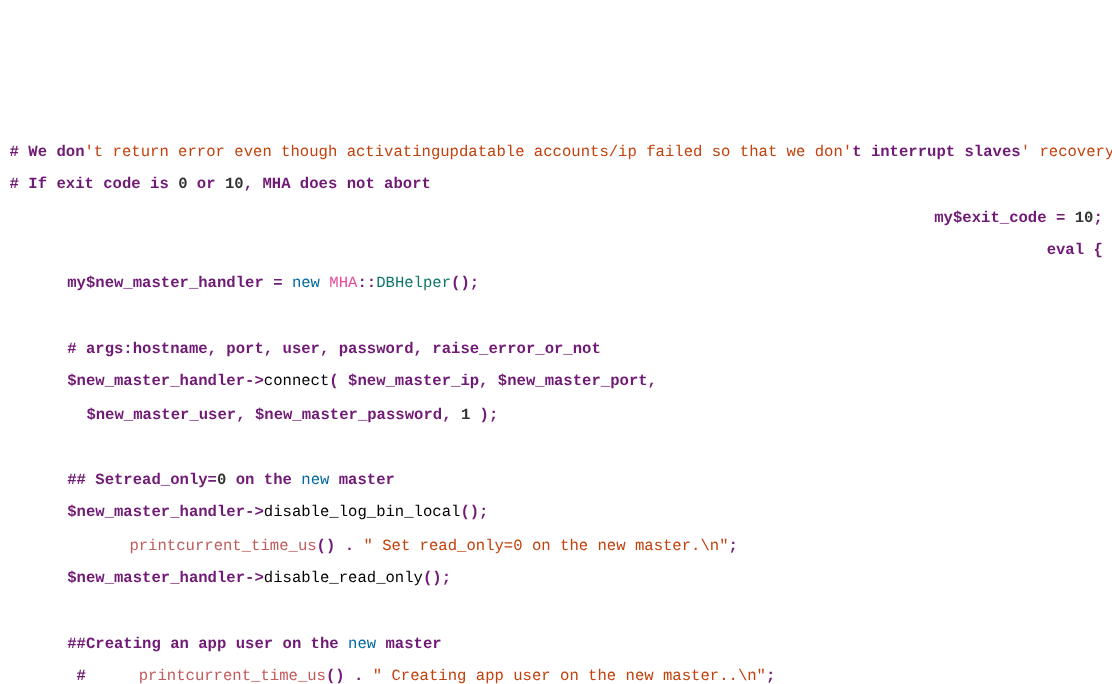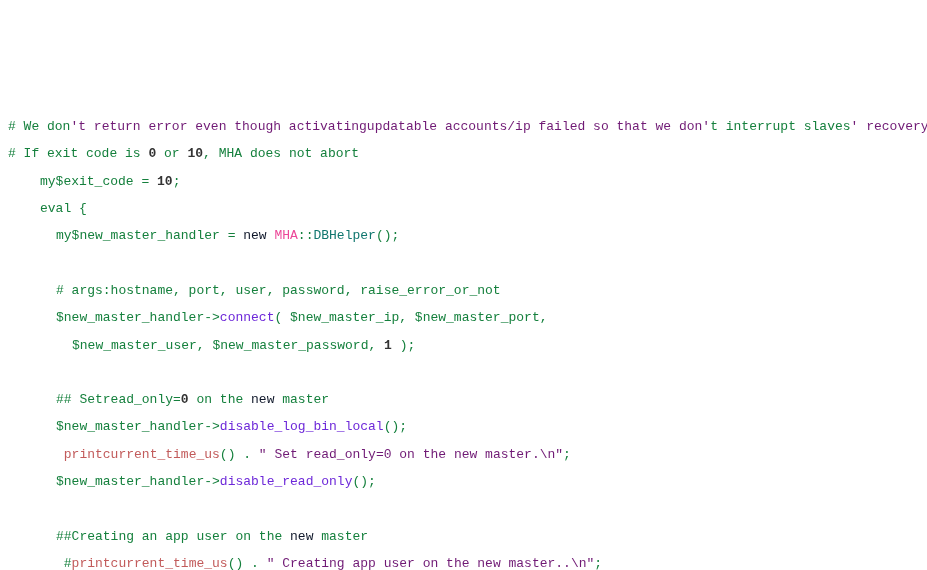--- a/index.html
+++ b/index.html
@@ -12,31 +12,31 @@
       font-size: 13px;
       line-height: 2.1;
       background: #ffffff;
       color: #444;
       padding: 4px 8px;
       white-space: pre;
     }
     .code-line {
       display: block;
     }
-    .indent-1 { padding-left: 32px; }
+    .indent-1 { padding-left: 32px; text-align: right; }
     .indent-2 { padding-left: 48px; }
     .indent-3 { padding-left: 64px; }
-    .string { color: #701a75; }
-    .keyword { color: #0f172a; }
-    .method { color: #6d28d9; }
-    .func { color: #c25b5b; }
+    .string { color: #c2410c; }
+    .keyword { color: #0369a1; }
+    .method { color: #000000; }
+    .func { color: #c25b5b; margin-left: 44px; }
     .pkg-a { color: #ec4899; }
     .pkg-b { color: #0f766e; }
     .num { color: #333; font-weight: bold; }
-    .text { color: #15803d; }
+    .text { color: #701a75; font-weight: bold; }
   </style>
 </head>
 <body>
 
 
 
 <div><span class="code-line"><span class="text"># We don</span><span class="string">'t return error even though activatingupdatable accounts/ip failed so that we don'</span><span class="text">t interrupt slaves</span><span class="string">' recovery.</span></span><span class="code-line"><span class="text"># If exit code is </span><span class="num">0</span><span class="text"> or </span><span class="num">10</span><span class="text">, MHA does not abort</span></span><span class="code-line indent-1"><span class="text">my$exit_code = </span><span class="num">10</span><span class="text">;</span></span><span class="code-line indent-1"><span class="text">eval {</span></span><span class="code-line indent-2"><span class="text">my$new_master_handler = </span><span class="keyword">new</span><span class="text"> </span><span class="pkg-a">MHA</span><span class="text">::</span><span class="pkg-b">DBHelper</span><span class="text">();</span></span><span class="code-line"> </span><span class="code-line indent-2"><span class="text"># args:hostname, port, user, password, raise_error_or_not</span></span><span class="code-line indent-2"><span class="text">$new_master_handler-&gt;</span><span class="method">connect</span><span class="text">( $new_master_ip, $new_master_port,</span></span><span class="code-line indent-3"><span class="text">$new_master_user, $new_master_password, </span><span class="num">1</span><span class="text"> );</span></span><span class="code-line"> </span><span class="code-line indent-2"><span class="text">## Setread_only=</span><span class="num">0</span><span class="text"> on the </span><span class="keyword">new</span><span class="text"> master</span></span><span class="code-line indent-2"><span class="text">$new_master_handler-&gt;</span><span class="method">disable_log_bin_local</span><span class="text">();</span></span><span class="code-line indent-2"><span class="text"> </span><span class="func">printcurrent_time_us</span><span class="text">() . </span><span class="string">" Set read_only=0 on the new master.\n"</span><span class="text">;</span></span><span class="code-line indent-2"><span class="text">$new_master_handler-&gt;</span><span class="method">disable_read_only</span><span class="text">();</span></span><span class="code-line"> </span><span class="code-line indent-2"><span class="text">##Creating an app user on the </span><span class="keyword">new</span><span class="text"> master</span></span><span class="code-line indent-2"><span class="text"> #</span><span class="func">printcurrent_time_us</span><span class="text">() . </span><span class="string">" Creating app user on the new master..\n"</span><span class="text">;</span></span></div>
 
 
 

